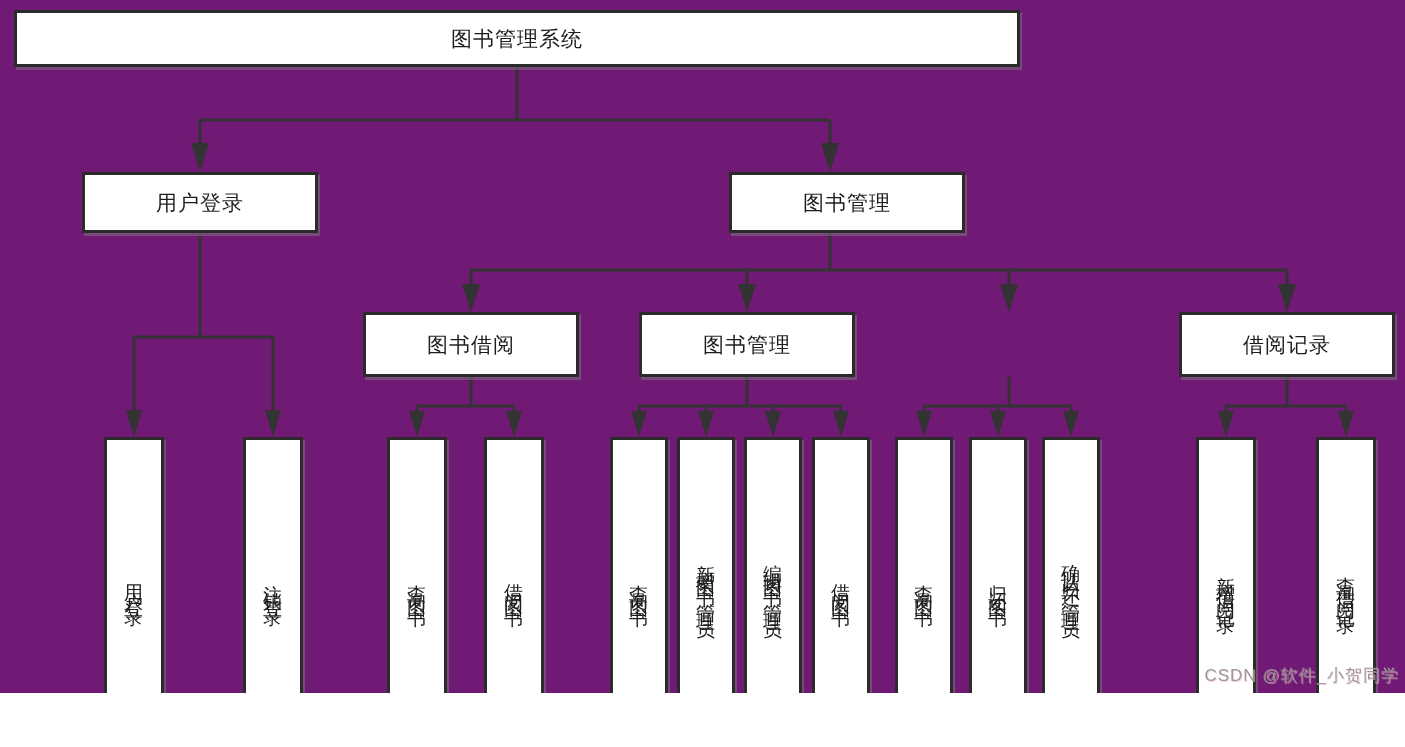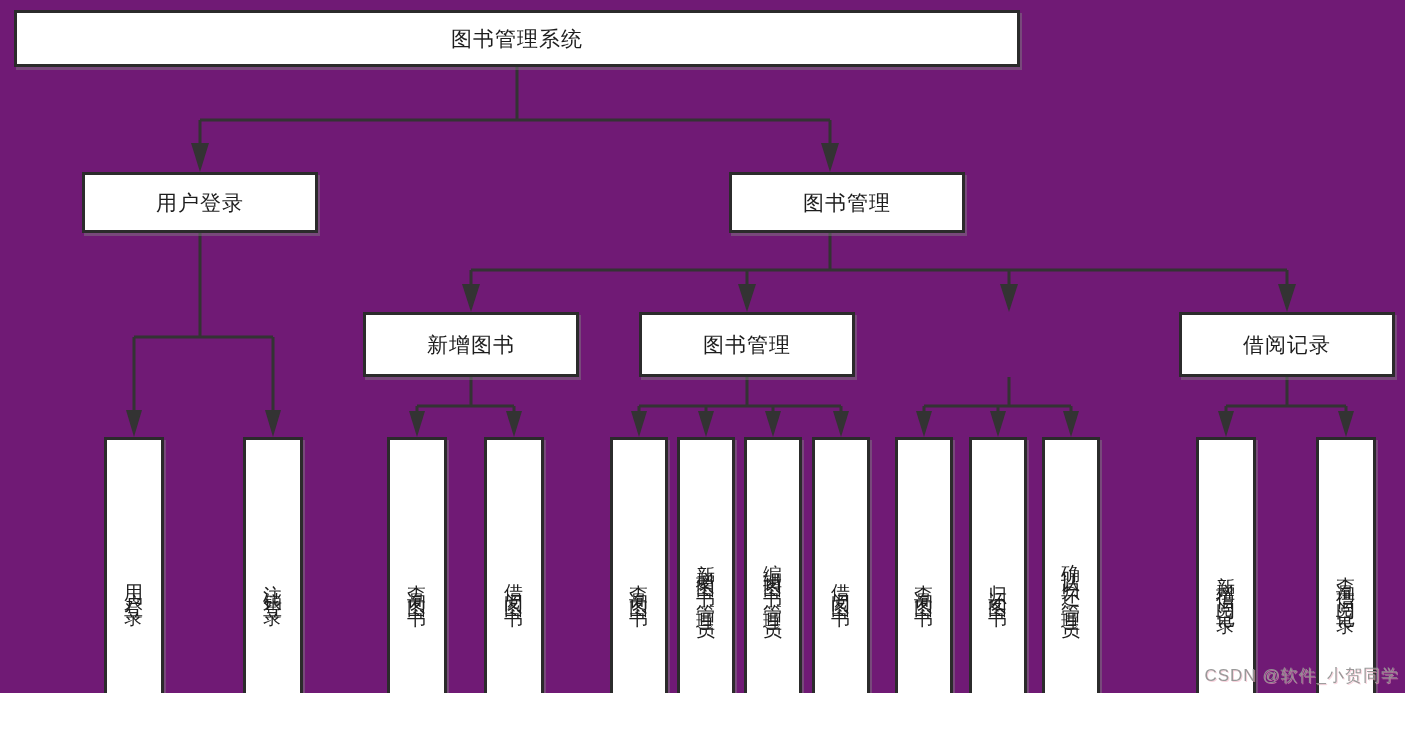--- a/index.html
+++ b/index.html
@@ -104,21 +104,21 @@
       <polygon points="1218,411 1234,411 1226,437"></polygon>
       <polygon points="1338,411 1354,411 1346,437"></polygon>
     </g>
   </svg>
 
   <div class="box hbox" style="left:14px; top:10px; width:1006px; height:57px;">图书管理系统</div>
 
   <div class="box hbox" style="left:82px; top:172px; width:236px; height:61px;">用户登录</div>
   <div class="box hbox" style="left:729px; top:172px; width:236px; height:61px;">图书管理</div>
 
-  <div class="box hbox" style="left:363px; top:312px; width:216px; height:65px;">新增图书</div>
+  <div class="box hbox" style="left:363px; top:312px; width:216px; height:65px;">图书借阅</div>
   <div class="box hbox" style="left:639px; top:312px; width:216px; height:65px;">图书管理</div>
   <div class="box hbox" style="left:1179px; top:312px; width:216px; height:65px;">借阅记录</div>
 
   <div class="box leaf" style="left:104px; top:437px; width:60px; height:296px;">用户登录</div>
   <div class="box leaf" style="left:243px; top:437px; width:60px; height:296px;">注销登录</div>
 
   <div class="box leaf" style="left:387px; top:437px; width:60px; height:296px;">查询图书</div>
   <div class="box leaf" style="left:484px; top:437px; width:60px; height:296px;">借阅图书</div>
 
   <div class="box leaf" style="left:610px; top:437px; width:58px; height:296px;">查询图书</div>

